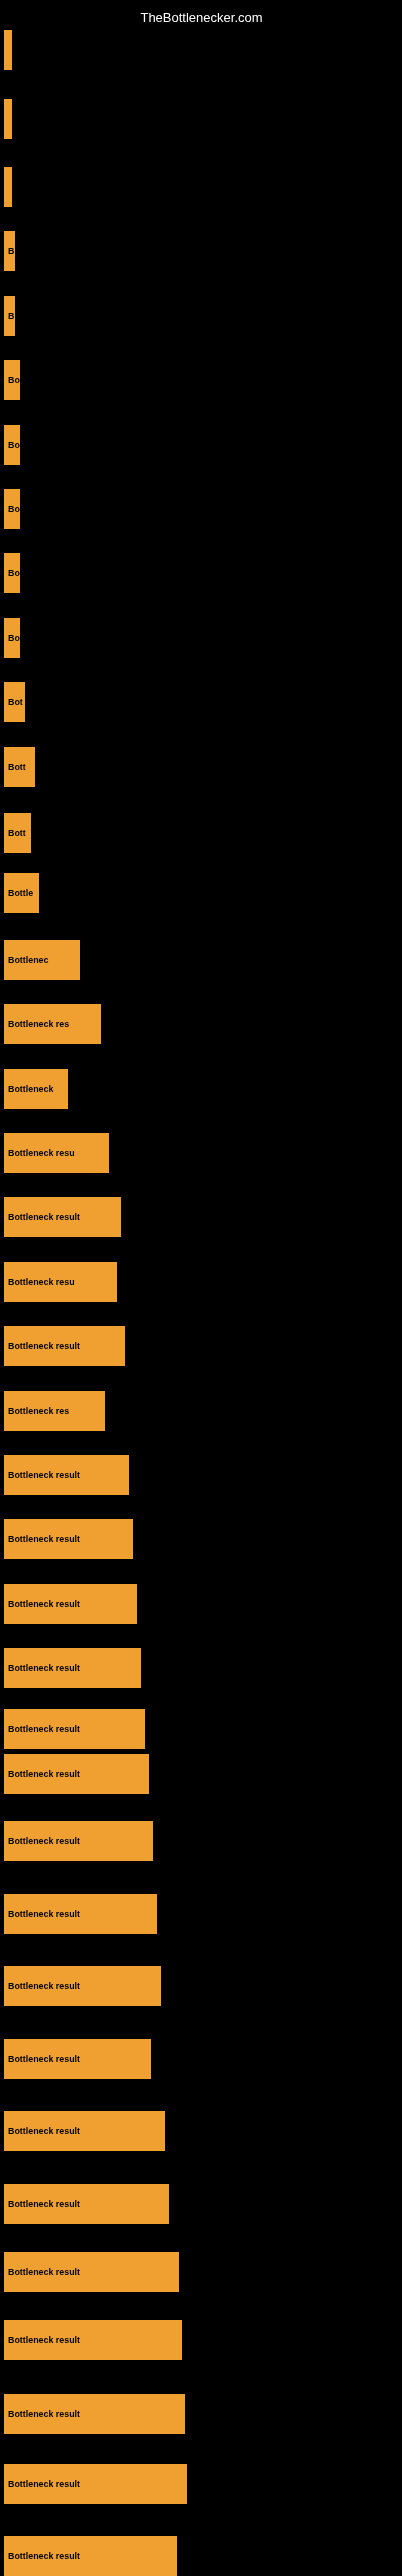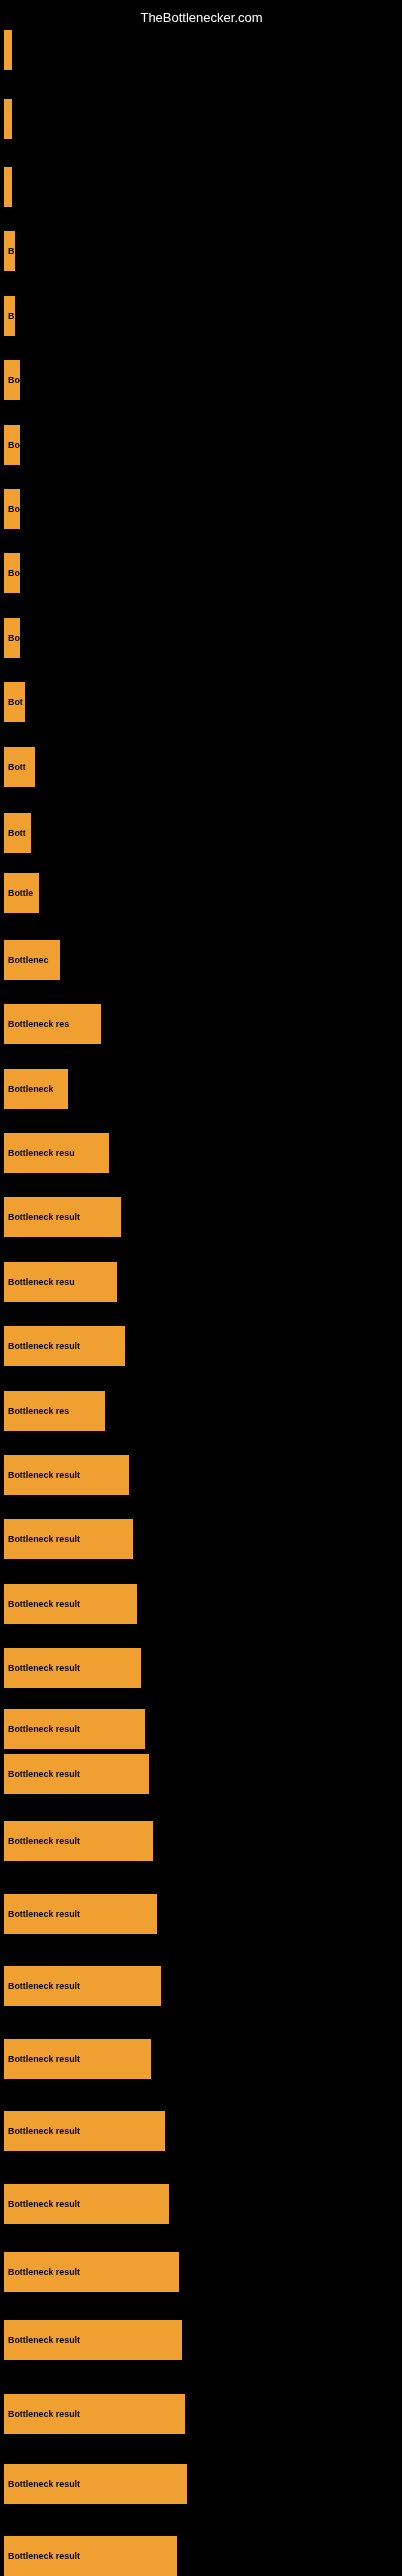--- a/index.html
+++ b/index.html
@@ -69,21 +69,21 @@
     <div style="position: absolute; left: 4px; top: 745px; height: 44px; display: flex; align-items: center;">
       <div style="background-color: rgb(240, 160, 48); color: rgb(0, 0, 0); font-size: 8.9px; font-weight: bold; padding: 3.2px 4px; white-space: nowrap; overflow: hidden; height: 40px; width: 31px; display: flex; align-items: center;">Bott</div>
     </div>
     <div style="position: absolute; left: 4px; top: 809px; height: 44px; display: flex; align-items: flex-end;">
       <div style="background-color: rgb(240, 160, 48); color: rgb(0, 0, 0); font-size: 8.9px; font-weight: bold; padding: 3.2px 4px; white-space: nowrap; overflow: hidden; height: 40px; width: 27px; display: flex; align-items: center;">Bott</div>
     </div>
     <div style="position: absolute; left: 4px; top: 873px; height: 44px; display: flex; align-items: flex-start;">
       <div style="background-color: rgb(240, 160, 48); color: rgb(0, 0, 0); font-size: 8.9px; font-weight: bold; padding: 3.2px 4px; white-space: nowrap; overflow: hidden; height: 40px; width: 35px; display: flex; align-items: center;">Bottle</div>
     </div>
     <div style="position: absolute; left: 4px; top: 938px; height: 44px; display: flex; align-items: center;">
-      <div style="background-color: rgb(240, 160, 48); color: rgb(0, 0, 0); font-size: 8.9px; font-weight: bold; padding: 3.2px 4px; white-space: nowrap; overflow: hidden; height: 40px; width: 56px; display: flex; align-items: center;">Bottlenec</div>
+      <div style="background-color: rgb(240, 160, 48); color: rgb(0, 0, 0); font-size: 8.9px; font-weight: bold; padding: 3.2px 4px; white-space: nowrap; overflow: hidden; height: 40px; width: 76px; display: flex; align-items: center;">Bottlenec</div>
     </div>
     <div style="position: absolute; left: 4px; top: 1002px; height: 44px; display: flex; align-items: center;">
       <div style="background-color: rgb(240, 160, 48); color: rgb(0, 0, 0); font-size: 8.9px; font-weight: bold; padding: 3.2px 4px; white-space: nowrap; overflow: hidden; height: 40px; width: 97px; display: flex; align-items: center;">Bottleneck res</div>
     </div>
     <div style="position: absolute; left: 4px; top: 1067px; height: 44px; display: flex; align-items: center;">
       <div style="background-color: rgb(240, 160, 48); color: rgb(0, 0, 0); font-size: 8.9px; font-weight: bold; padding: 1px 4px; white-space: nowrap; overflow: hidden; height: 40px; width: 64px; display: flex; align-items: center;">Bottleneck</div>
     </div>
     <div style="position: absolute; left: 4px; top: 1131px; height: 44px; display: flex; align-items: center;">
       <div style="background-color: rgb(240, 160, 48); color: rgb(0, 0, 0); font-size: 8.9px; font-weight: bold; padding: 3.2px 4px; white-space: nowrap; overflow: hidden; height: 40px; width: 105px; display: flex; align-items: center;">Bottleneck resu</div>
     </div>

